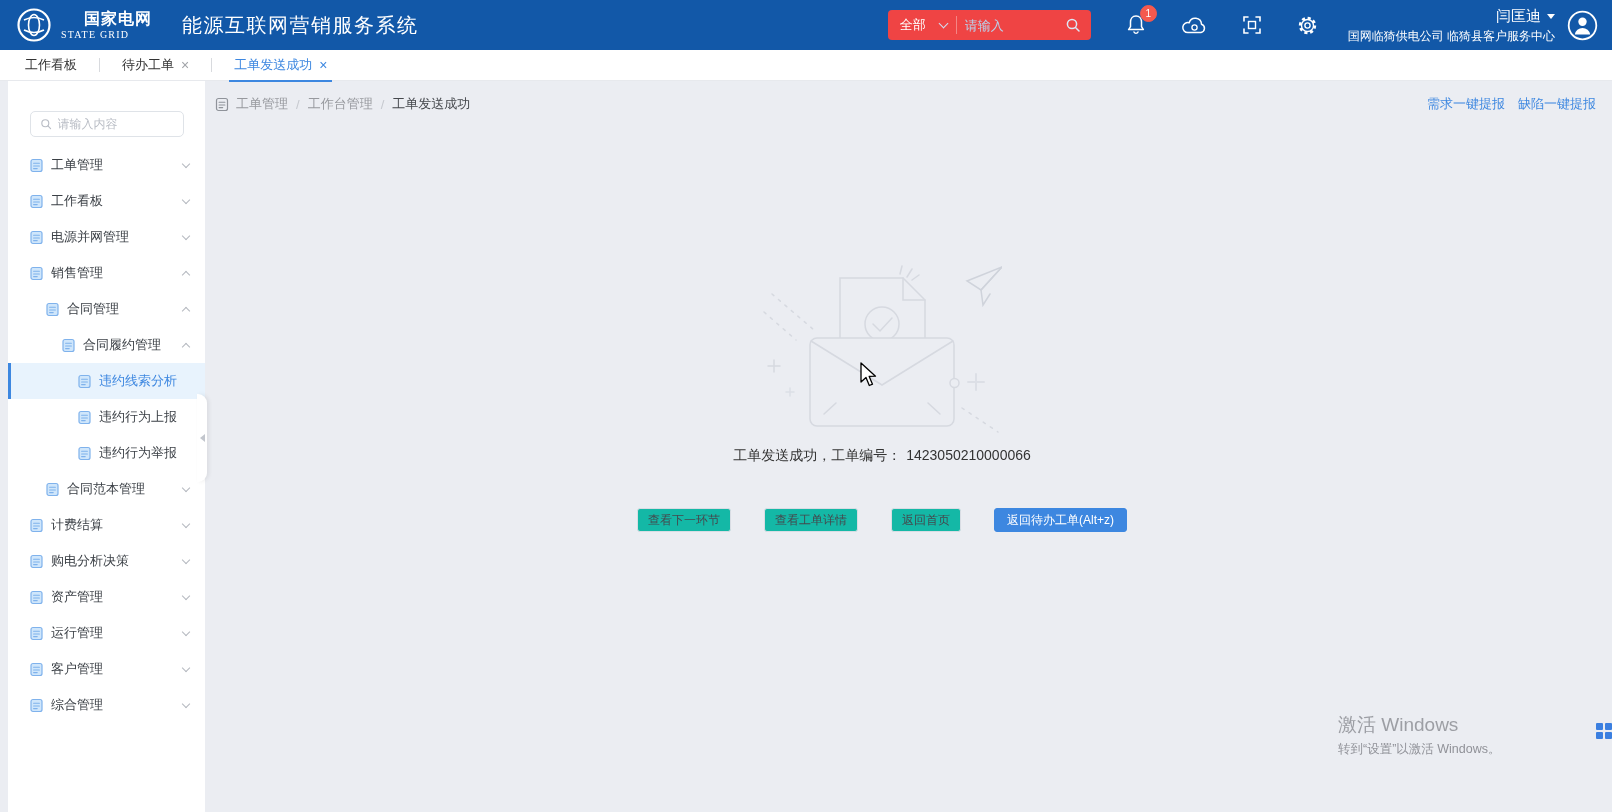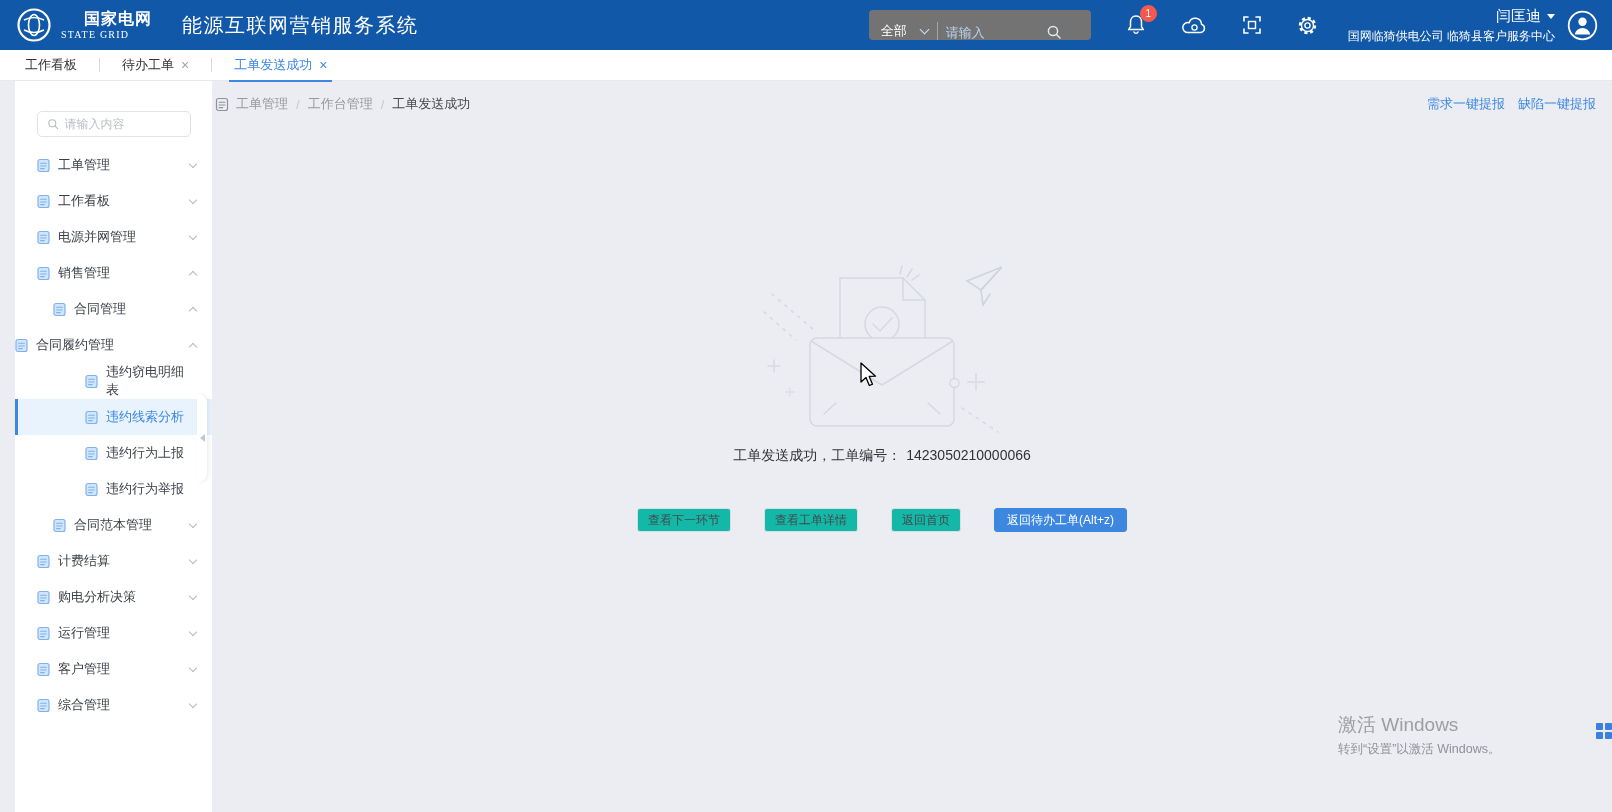--- a/index.html
+++ b/index.html
@@ -9,21 +9,21 @@
 
   
   .header { position:absolute; top:0; left:0; right:0; height:50px; background:#1258a8;
     display:flex; align-items:center; color:#fff; z-index:5; }
   .brand { display:flex; align-items:center; padding-left:16px; }
   .logo-text { margin-left:9px; line-height:1; }
   .logo-cn { font-size:16px; font-weight:bold; letter-spacing:1px;margin-left:23px; }
   .logo-en { font-size:10px; letter-spacing:1.2px; margin-top:3px; font-family:"Liberation Serif","DejaVu Serif",serif; }
   .app-title { margin-left:30px; font-size:20px; letter-spacing:1.5px; font-weight:500; }
   .header-right { margin-left:auto; display:flex; align-items:center; padding-right:14px; }
-  .search-group { display:flex; align-items:flex-end; background:#737373; border-radius:4px; height:30px; width:222px; }
+  .search-group { display:flex; align-items:center; background:#ef4444; border-radius:4px; height:30px; width:203px; }
   .scope { display:flex; align-items:center; padding:0 9px 0 12px; font-size:13px; cursor:pointer; }
   .chev-w { width:7px; height:7px; border-right:1.5px solid #cfe0f2; border-bottom:1.5px solid #cfe0f2;
     transform:rotate(45deg); margin-left:14px; margin-top:-3px; }
   .divider-v { width:1px; height:18px; background:rgba(255,255,255,.35); }
   .header-search { background:transparent; border:none; outline:none; color:#fff; font-size:13px; width:108px; padding:0 8px; }
   .header-search::placeholder { color:#b9d2ec; }
   .sg-magnifier { margin-right:9px; cursor:pointer; }
   .icon-btn { margin-left:35px; position:relative; cursor:pointer; display:flex; align-items:center; }
   .badge { position:absolute; top:-9px; right:-11px; background:#f5594e; color:#fff; border-radius:9px;
     min-width:17px; height:17px; font-size:10px; display:flex; align-items:center; justify-content:center;
@@ -40,30 +40,30 @@
     border-bottom:1px solid #e7e9ed; display:flex; align-items:center; padding-left:22px; z-index:4; }
   .tab { font-size:13px; color:#333; display:flex; gap:7px; align-items:center; height:100%;
     padding:16px 3px; position:relative; cursor:pointer; }
   .tab.active { color:#3d87e0; }
   .tab.active::after { content:""; position:absolute; left:-2px; right:-2px; bottom:-1px; height:2px; background:#3d87e0; }
   .tab-close { color:#a0a3a8; font-size:14px; line-height:1; }
   .tab.active .tab-close { color:#3d87e0; }
   .tab-divider { width:1px; height:14px; background:#d8dade; margin:0 19px; }
 
   
-  .sidebar { position:absolute; top:81px; left:15px; bottom:0; width:197px; background:#fff; z-index:3; }
+  .sidebar { position:absolute; top:81px; left:8px; bottom:0; width:197px; background:#fff; z-index:3; }
   .side-search { margin:30px auto 0; width:154px; height:26px; border:1px solid #dfe3e8; border-radius:5px;
     display:flex; align-items:center; padding:0 9px; gap:6px; background:#fff; }
   .side-search input { border:none; outline:none; font-size:12px; width:100%; color:#666; background:transparent; }
   .side-search input::placeholder { color:#b9bdc5; }
   .menu { margin-top:10px; }
   .menu-item { height:36px; display:flex; align-items:center; font-size:13px; color:#3a3f45;
     cursor:pointer; position:relative; padding-right:16px; }
   .menu-item .doc-ic { margin-right:8px; flex:0 0 auto; }
-  .lv1 { padding-left:22px; } .lv2 { padding-left:38px; } .lv3 { } .lv4 { padding-left:70px; }
+  .lv1 { padding-left:22px; } .lv2 { padding-left:38px; } .lv3 { padding-left:54px; } .lv4 { padding-left:70px; }
   .chev { width:6px; height:6px; border-right:1.4px solid #b4b8bf; border-bottom:1.4px solid #b4b8bf;
     margin-left:auto; flex:0 0 auto; }
   .chev.down { transform:rotate(45deg); margin-top:-2px; }
   .chev.up { transform:rotate(-135deg); margin-top:3px; }
   .menu-item.active { background:#e8f3fd; color:#3d87e0; }
   .menu-item.active::before { content:""; position:absolute; left:0; top:0; bottom:0; width:3px; background:#3d87e0; }
   .drawer-handle { position:absolute; left:197px; top:394px; width:10px; height:88px; background:#fff;
     border-radius:0 9px 9px 0; box-shadow:2px 0 4px rgba(0,0,0,.07); z-index:3; cursor:pointer;
     display:flex; align-items:center; justify-content:center; }
   .handle-arrow { width:0; height:0; border-top:4px solid transparent; border-bottom:4px solid transparent;
@@ -245,49 +245,41 @@
       <span class="chev up"></span>
     </div>
         <div class="menu-item lv3">
       <svg class="doc-ic" width="13" height="15" viewBox="0 0 13 15">
         <rect x="1" y="1.5" width="11" height="12" rx="2" fill="#cfe6fb" stroke="#7fb2ec" stroke-width="1.2"></rect>
         <path d="M3.6,5.2 h5.8 M3.6,8 h5.8 M3.6,10.6 h3.6" stroke="#7fb2ec" stroke-width="1.1" stroke-linecap="round"></path>
       </svg>
       <span class="mi-label">合同履约管理</span>
       <span class="chev up"></span>
     </div>
+        <div class="menu-item lv4 active">
+      <svg class="doc-ic" width="13" height="15" viewBox="0 0 13 15">
+        <rect x="1" y="1.5" width="11" height="12" rx="2" fill="#cfe6fb" stroke="#7fb2ec" stroke-width="1.2"></rect>
+        <path d="M3.6,5.2 h5.8 M3.6,8 h5.8 M3.6,10.6 h3.6" stroke="#7fb2ec" stroke-width="1.1" stroke-linecap="round"></path>
+      </svg>
+      <span class="mi-label">违约线索分析</span>
+
+    </div>
         <div class="menu-item lv4">
       <svg class="doc-ic" width="13" height="15" viewBox="0 0 13 15">
         <rect x="1" y="1.5" width="11" height="12" rx="2" fill="#cfe6fb" stroke="#7fb2ec" stroke-width="1.2"></rect>
         <path d="M3.6,5.2 h5.8 M3.6,8 h5.8 M3.6,10.6 h3.6" stroke="#7fb2ec" stroke-width="1.1" stroke-linecap="round"></path>
       </svg>
-      <span class="mi-label">违约窃电明细表</span>
-
-    </div>
-        <div class="menu-item lv4 active">
-      <svg class="doc-ic" width="13" height="15" viewBox="0 0 13 15">
-        <rect x="1" y="1.5" width="11" height="12" rx="2" fill="#cfe6fb" stroke="#7fb2ec" stroke-width="1.2"></rect>
-        <path d="M3.6,5.2 h5.8 M3.6,8 h5.8 M3.6,10.6 h3.6" stroke="#7fb2ec" stroke-width="1.1" stroke-linecap="round"></path>
-      </svg>
-      <span class="mi-label">违约线索分析</span>
+      <span class="mi-label">违约行为上报</span>
 
     </div>
         <div class="menu-item lv4">
       <svg class="doc-ic" width="13" height="15" viewBox="0 0 13 15">
         <rect x="1" y="1.5" width="11" height="12" rx="2" fill="#cfe6fb" stroke="#7fb2ec" stroke-width="1.2"></rect>
         <path d="M3.6,5.2 h5.8 M3.6,8 h5.8 M3.6,10.6 h3.6" stroke="#7fb2ec" stroke-width="1.1" stroke-linecap="round"></path>
       </svg>
-      <span class="mi-label">违约行为上报</span>
-
-    </div>
-        <div class="menu-item lv4">
-      <svg class="doc-ic" width="13" height="15" viewBox="0 0 13 15">
-        <rect x="1" y="1.5" width="11" height="12" rx="2" fill="#cfe6fb" stroke="#7fb2ec" stroke-width="1.2"></rect>
-        <path d="M3.6,5.2 h5.8 M3.6,8 h5.8 M3.6,10.6 h3.6" stroke="#7fb2ec" stroke-width="1.1" stroke-linecap="round"></path>
-      </svg>
       <span class="mi-label">违约行为举报</span>
 
     </div>
         <div class="menu-item lv2">
       <svg class="doc-ic" width="13" height="15" viewBox="0 0 13 15">
         <rect x="1" y="1.5" width="11" height="12" rx="2" fill="#cfe6fb" stroke="#7fb2ec" stroke-width="1.2"></rect>
         <path d="M3.6,5.2 h5.8 M3.6,8 h5.8 M3.6,10.6 h3.6" stroke="#7fb2ec" stroke-width="1.1" stroke-linecap="round"></path>
       </svg>
       <span class="mi-label">合同范本管理</span>
       <span class="chev down"></span>
@@ -299,20 +291,28 @@
       </svg>
       <span class="mi-label">计费结算</span>
       <span class="chev down"></span>
     </div>
         <div class="menu-item lv1">
       <svg class="doc-ic" width="13" height="15" viewBox="0 0 13 15">
         <rect x="1" y="1.5" width="11" height="12" rx="2" fill="#cfe6fb" stroke="#7fb2ec" stroke-width="1.2"></rect>
         <path d="M3.6,5.2 h5.8 M3.6,8 h5.8 M3.6,10.6 h3.6" stroke="#7fb2ec" stroke-width="1.1" stroke-linecap="round"></path>
       </svg>
       <span class="mi-label">购电分析决策</span>
+      <span class="chev down"></span>
+    </div>
+        <div class="menu-item lv1">
+      <svg class="doc-ic" width="13" height="15" viewBox="0 0 13 15">
+        <rect x="1" y="1.5" width="11" height="12" rx="2" fill="#cfe6fb" stroke="#7fb2ec" stroke-width="1.2"></rect>
+        <path d="M3.6,5.2 h5.8 M3.6,8 h5.8 M3.6,10.6 h3.6" stroke="#7fb2ec" stroke-width="1.1" stroke-linecap="round"></path>
+      </svg>
+      <span class="mi-label">资产管理</span>
       <span class="chev down"></span>
     </div>
         <div class="menu-item lv1">
       <svg class="doc-ic" width="13" height="15" viewBox="0 0 13 15">
         <rect x="1" y="1.5" width="11" height="12" rx="2" fill="#cfe6fb" stroke="#7fb2ec" stroke-width="1.2"></rect>
         <path d="M3.6,5.2 h5.8 M3.6,8 h5.8 M3.6,10.6 h3.6" stroke="#7fb2ec" stroke-width="1.1" stroke-linecap="round"></path>
       </svg>
       <span class="mi-label">运行管理</span>
       <span class="chev down"></span>
     </div>

